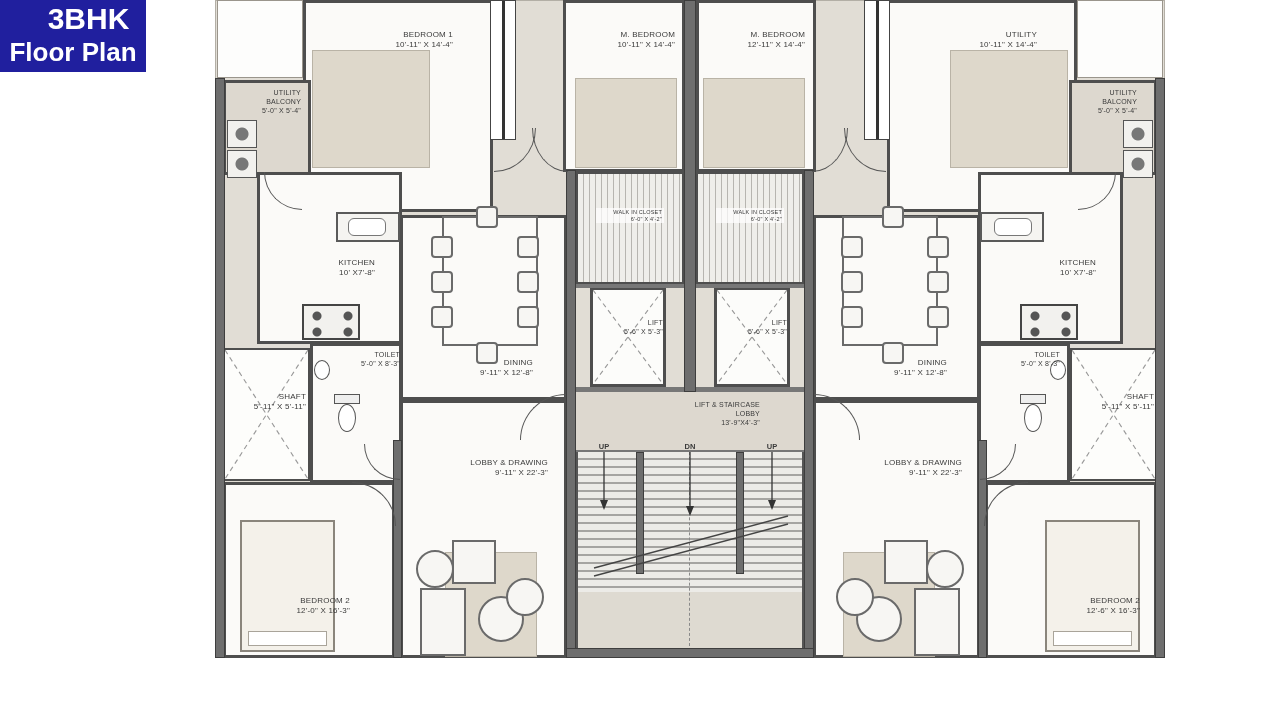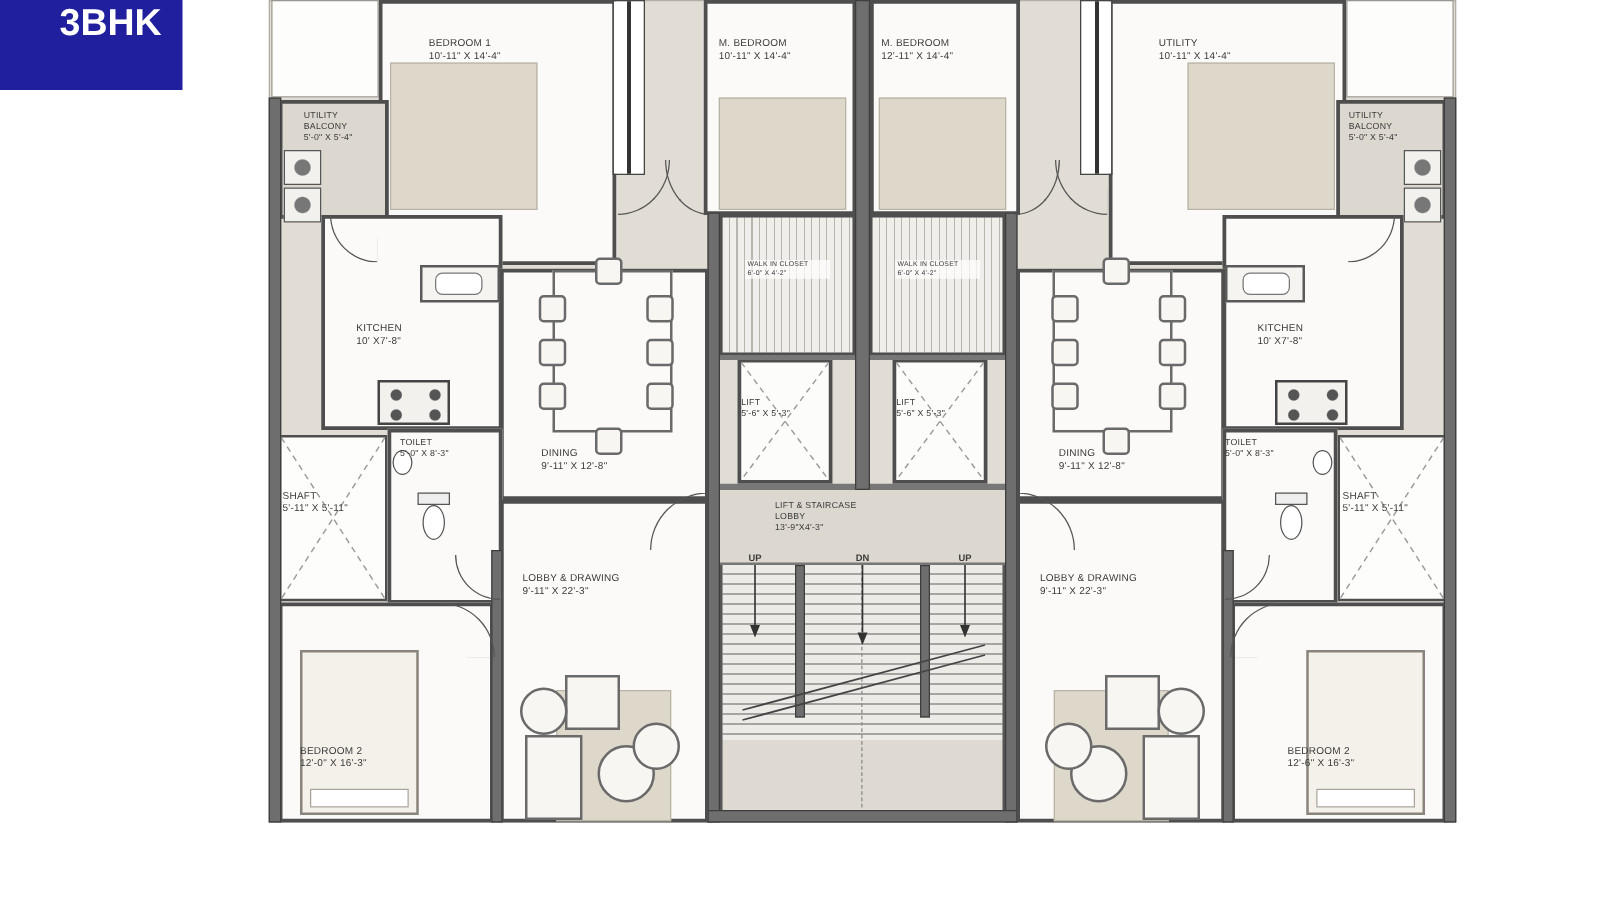--- a/index.html
+++ b/index.html
@@ -9,21 +9,21 @@
   .underlay{position:absolute;left:215px;top:0;width:950px;height:658px;
             background:#e1ddd5;border:1px solid #b3afa6;box-sizing:border-box;}
   
   .room{position:absolute;background:#fbfaf8;border:3px solid #4e4e4e;box-sizing:border-box;}
   .room.textured{background:#ddd8cf;}
   .room.noborder{border:none;}
   
   .wall{position:absolute;background:#6e6e6e;border:1px solid #3e3e3e;box-sizing:border-box;}
   .wall.thin{background:#777;border:none;}
   
-  .lbl{position:absolute;transform:translateX(-50%);text-align:left;font-size:8px;
+  .lbl{position:absolute;transform:translateX(-50%);text-align:right;font-size:8px;
        color:#3a3a3a;line-height:1.3;letter-spacing:.2px;z-index:30;font-weight:500;}
   .lbl span{display:block;}
   .lbl.tiny{font-size:5.5px;background:rgba(255,255,255,.72);padding:1px 2px;line-height:1.2;}
   .lbl.small{font-size:7px;}
   .dir{position:absolute;transform:translateX(-50%);font-size:7.5px;font-weight:700;
        color:#3a3a3a;z-index:30;}
   
   .rug{position:absolute;background:#ded8cb;border:1.5px solid #b9b3a6;box-sizing:border-box;}
   .bed{position:absolute;background:#f4f1ea;border:2px solid #8a857c;box-sizing:border-box;}
   .pillow{position:absolute;left:6px;right:6px;bottom:4px;height:13px;background:#fff;
@@ -331,15 +331,16 @@
     <span>BEDROOM 2</span>
     <span>12'-6" X 16'-3"</span>
   </div>
 
   <div class="dir" style="left:604px;top:442px">UP</div>
   <div class="dir" style="left:690px;top:442px">DN</div>
   <div class="dir" style="left:772px;top:442px">UP</div>
 
   <div class="badge">
     <span class="l1">3BHK</span>
+    <span class="l2">Floor Plan</span>
   </div>
 
 </div>
 
 </body></html>

